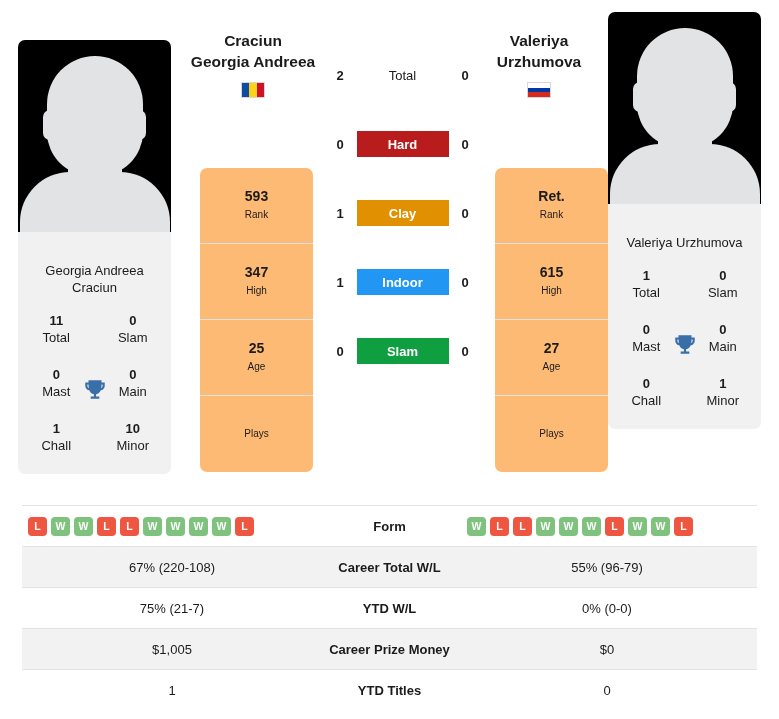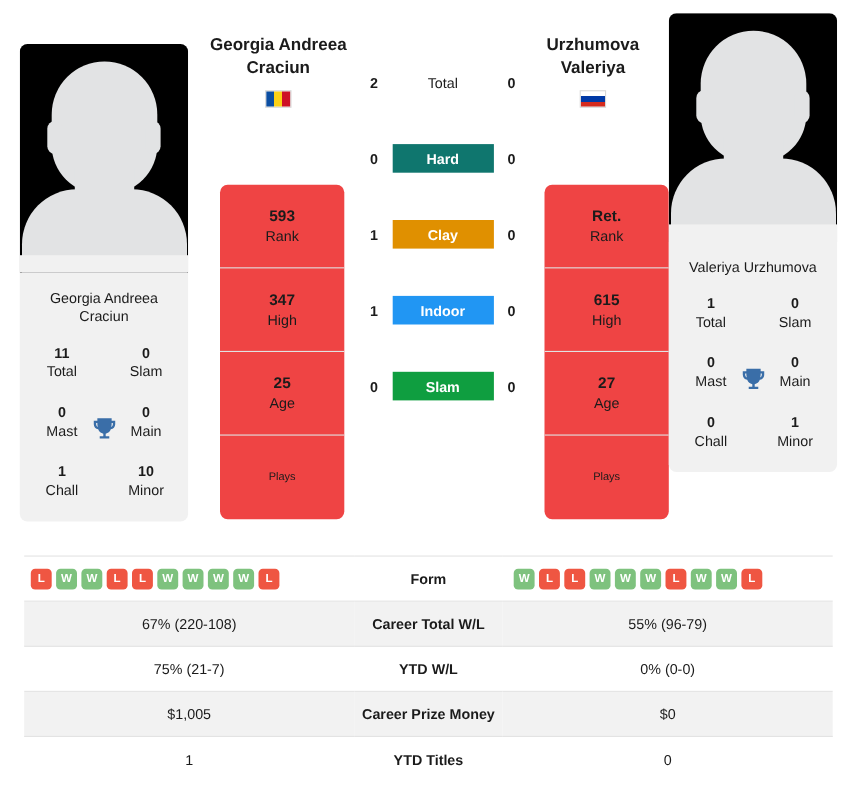--- a/index.html
+++ b/index.html
@@ -129,40 +129,40 @@
 
   
   .rank-col {
     width: 113px;
     flex: 0 0 113px;
     margin-top: 168px;
     display: flex;
     flex-direction: column;
     border-radius: 7px;
     overflow: hidden;
-    background: #ef4444;
+    background: #fdba74;
   }
   .rank-col.left  { margin-left: 29px; }
   .rank-col.right { margin-left: 57px; }
   .rank-box {
     height: 76px;
     display: flex;
     flex-direction: column;
     align-items: center;
     justify-content: center;
     border-bottom: 1px solid #e2e2e2;
   }
   .rank-box:last-child { border-bottom: none; }
   .rank-box .rv {
     font-size: 14px;
     font-weight: bold;
     line-height: 19px;
   }
   .rank-box .rl {
-    font-size: 13px;
+    font-size: 10px;
     line-height: 18px;
   }
   .rank-box.plays .rl { font-size: 10px; }
 
   
   .names-row {
     position: absolute;
     top: 30px;
     left: 0;
     width: 779px;
@@ -402,40 +402,40 @@
         </div>
         <svg class="trophy-icon" viewBox="0 0 24 24">
           <path fill="#3a6ea8" d="M6 3h12v2h3v3c0 2.2-1.6 4-3.7 4.3C16.5 14.4 15 15.6 13 15.9V18h3v2H8v-2h3v-2.1c-2-0.3-3.5-1.5-4.3-3.6C4.6 12 3 10.2 3 8V5h3V3zm0 4H5v1c0 1 0.6 1.9 1.5 2.3C6.2 9.6 6 8.8 6 8V7zm12 0v1c0 0.8-0.2 1.6-0.5 2.3C18.4 9.9 19 9 19 8V7h-1z"></path>
         </svg>
       </div>
     </div>
   </div>
 
   <div class="names-row">
     <div class="pname left">
+      <div>Craciun</div>
       <div>Georgia Andreea</div>
-      <div>Craciun</div>
       <span class="flag ro"></span>
     </div>
     <div class="pname right">
+      <div>Valeriya</div>
       <div>Urzhumova</div>
-      <div>Valeriya</div>
       <span class="flag ru"></span>
     </div>
   </div>
 
   <div class="surface-col" id="surface-col">
       <div class="surface-row total">
         <div class="sc-num">2</div>
         <div class="sc-bar" style="background: transparent;">Total</div>
         <div class="sc-num">0</div>
       </div>
       <div class="surface-row">
         <div class="sc-num">0</div>
-        <div class="sc-bar" style="background: #0f766e;">Hard</div>
+        <div class="sc-bar" style="background: #b91c1c;">Hard</div>
         <div class="sc-num">0</div>
       </div>
       <div class="surface-row">
         <div class="sc-num">1</div>
         <div class="sc-bar" style="background: rgb(224, 144, 0);">Clay</div>
         <div class="sc-num">0</div>
       </div>
       <div class="surface-row">
         <div class="sc-num">1</div>
         <div class="sc-bar" style="background: rgb(33, 150, 243);">Indoor</div>

